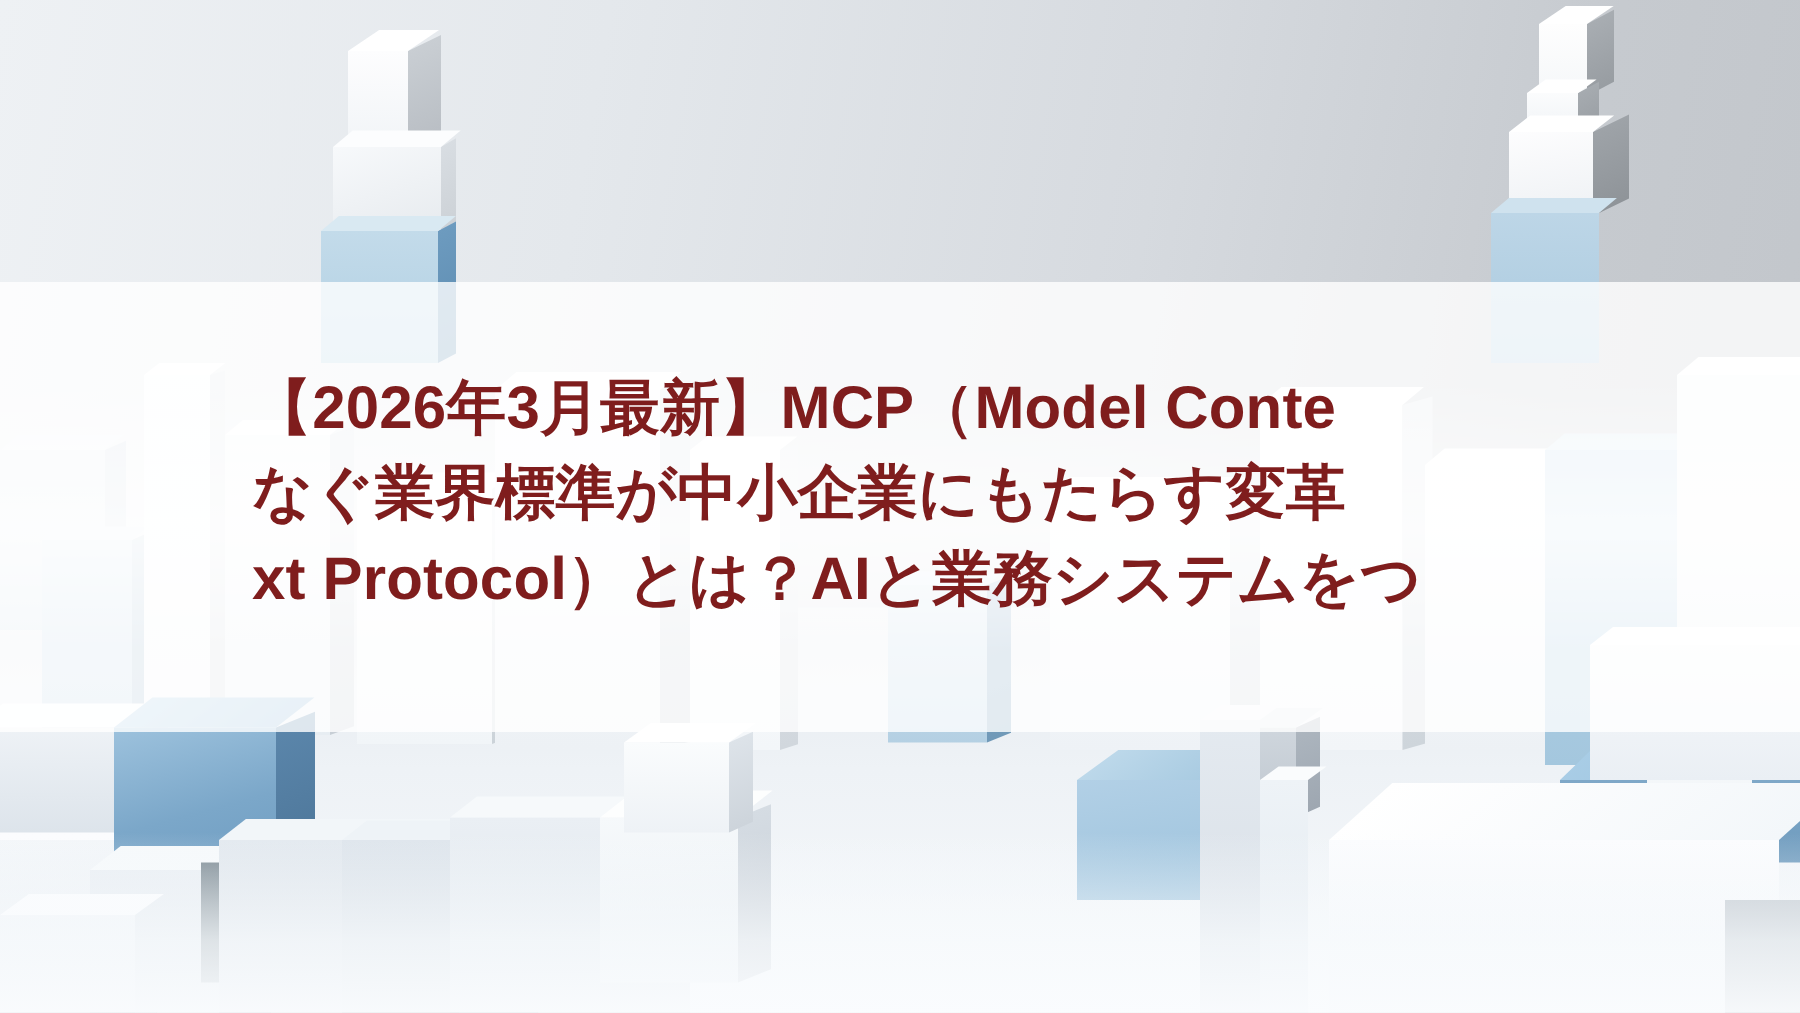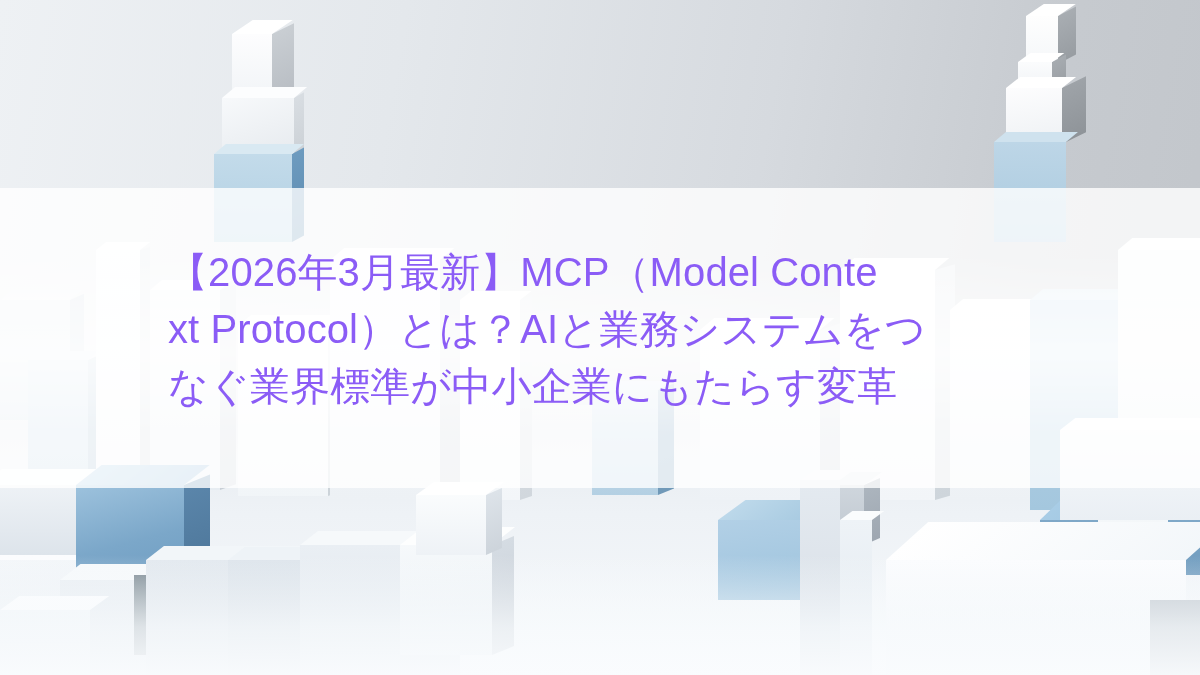--- a/index.html
+++ b/index.html
@@ -69,23 +69,23 @@
 
   
   .title-wrap {
     position: absolute;
     left: 168px;
     top: 244px;
     width: 880px;
   }
   .title-line {
     font-size: 40px;
-    font-weight: 400;
+    font-weight: 700;
     line-height: 57px;
-    color: #8b5cf6;
+    color: #7f1d1d;
     letter-spacing: 0.1px;
     white-space: nowrap;
   }
 </style>
 </head>
 <body>
 
 <div id="stage">
 
   <div class="scene">
@@ -368,17 +368,17 @@
     </div>
 
     <div style="position:absolute; left:0; bottom:0; width:100%; height:120px;
                 background:linear-gradient(180deg, rgba(255,255,255,0) 0%, rgba(248,251,253,.75) 60%, rgba(250,252,254,.95) 100%);"></div>
   </div>
 
   <div class="band"></div>
 
   <div class="title-wrap">
     <div class="title-line">【2026年3月最新】MCP（Model Conte</div>
+    <div class="title-line">なぐ業界標準が中小企業にもたらす変革</div>
     <div class="title-line">xt Protocol）とは？AIと業務システムをつ</div>
-    <div class="title-line">なぐ業界標準が中小企業にもたらす変革</div>
   </div>
 
 </div>
 
 </body></html>

